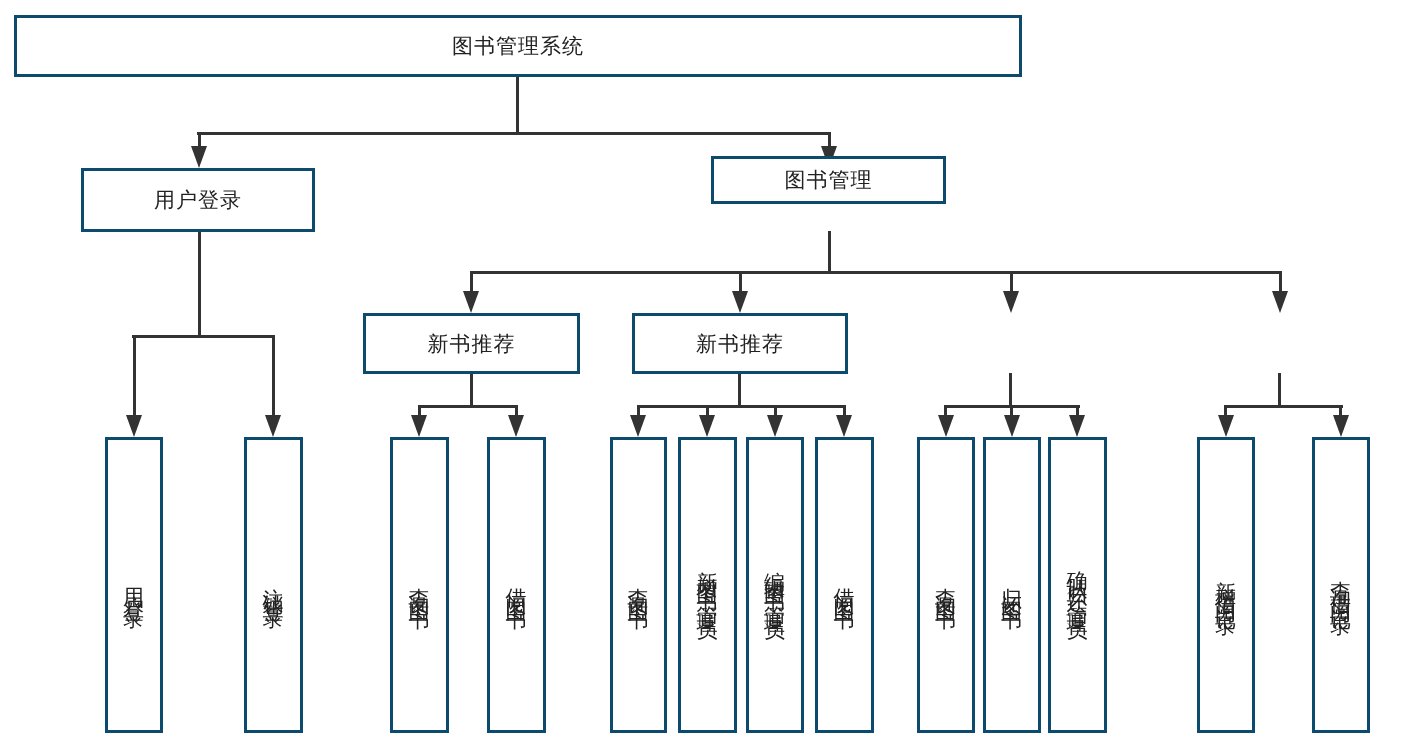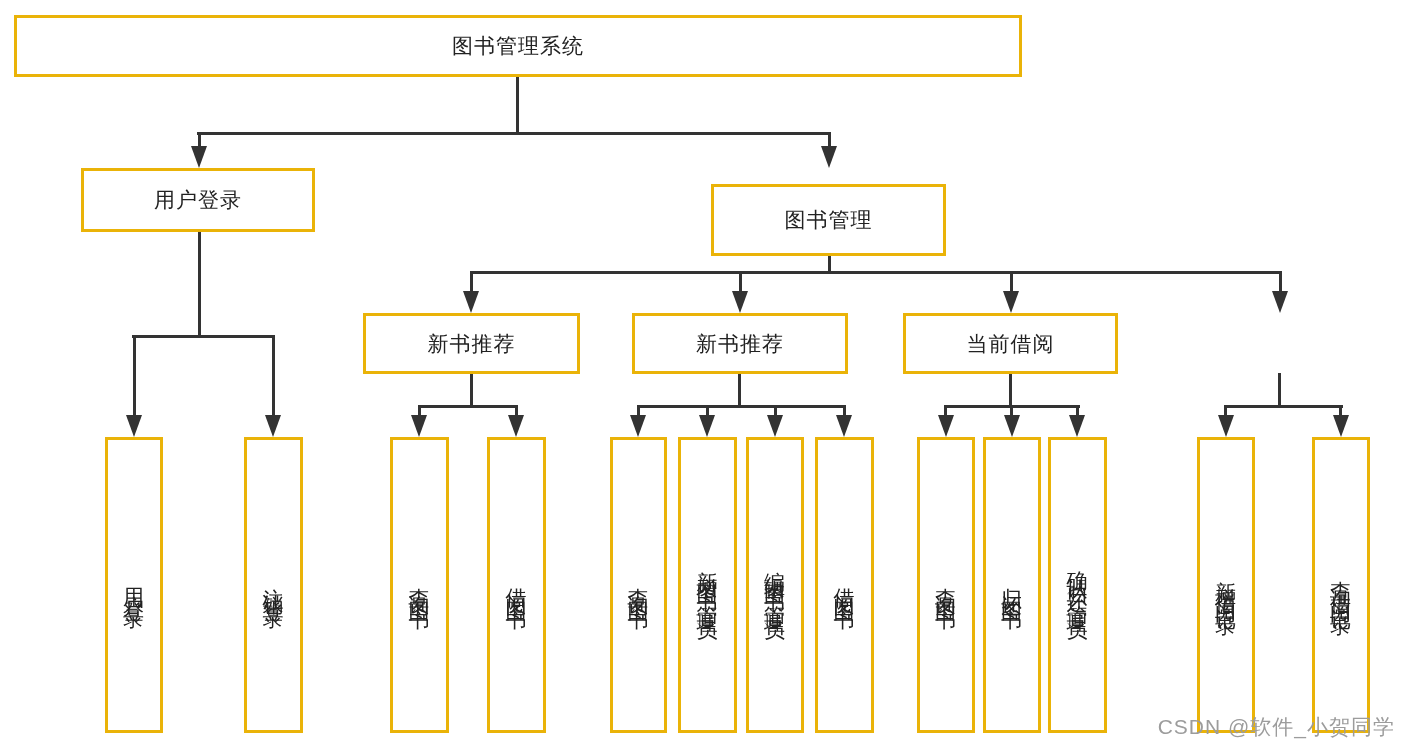--- a/index.html
+++ b/index.html
@@ -11,21 +11,21 @@
     position: relative;
     width: 1405px;
     height: 747px;
     background: #ffffff;
     font-family: "Liberation Sans", sans-serif;
     overflow: hidden;
   }
   .box {
     position: absolute;
     box-sizing: border-box;
-    border: 3px solid #eab308;
+    border: 3px solid #0c4a6e;
     background: #ffffff;
     display: flex;
     align-items: center;
     justify-content: center;
     color: #222222;
   }
   .box .label {
     font-size: 21px;
     letter-spacing: 1px;
     white-space: nowrap;
@@ -124,32 +124,29 @@
   <div class="arrow" style="left:1218px;top:415px"></div>
   <div class="arrow" style="left:1333px;top:415px"></div>
 
   <div class="box h" style="left:14px;top:15px;width:1008px;height:62px">
     <span class="label">图书管理系统</span>
   </div>
 
   <div class="box h" style="left:81px;top:168px;width:234px;height:64px">
     <span class="label">用户登录</span>
   </div>
-  <div class="box h" style="left:711px;top:184px;width:235px;height:72px">
+  <div class="box h" style="left:711px;top:156px;width:235px;height:48px">
     <span class="label">图书管理</span>
   </div>
 
   <div class="box h" style="left:363px;top:313px;width:217px;height:61px">
     <span class="label">新书推荐</span>
   </div>
   <div class="box h" style="left:632px;top:313px;width:216px;height:61px">
     <span class="label">新书推荐</span>
-  </div>
-  <div class="box h" style="left:903px;top:313px;width:215px;height:61px">
-    <span class="label">当前借阅</span>
   </div>
 
   <div class="box v" style="left:105px;top:437px;width:58px;height:296px">
     <span class="label">用户登录</span>
   </div>
   <div class="box v" style="left:244px;top:437px;width:59px;height:296px">
     <span class="label">注销登录</span>
   </div>
 
   <div class="box v" style="left:390px;top:437px;width:59px;height:296px">
@@ -182,15 +179,14 @@
     <span class="label">确认归还（管理员）</span>
   </div>
 
   <div class="box v" style="left:1197px;top:437px;width:58px;height:296px">
     <span class="label">新增借阅记录</span>
   </div>
   <div class="box v" style="left:1312px;top:437px;width:58px;height:296px">
     <span class="label">查询借阅记录</span>
   </div>
 
-  <div class="watermark">CSDN @软件_小贺同学</div>
 
 </div>
 
 </body></html>

